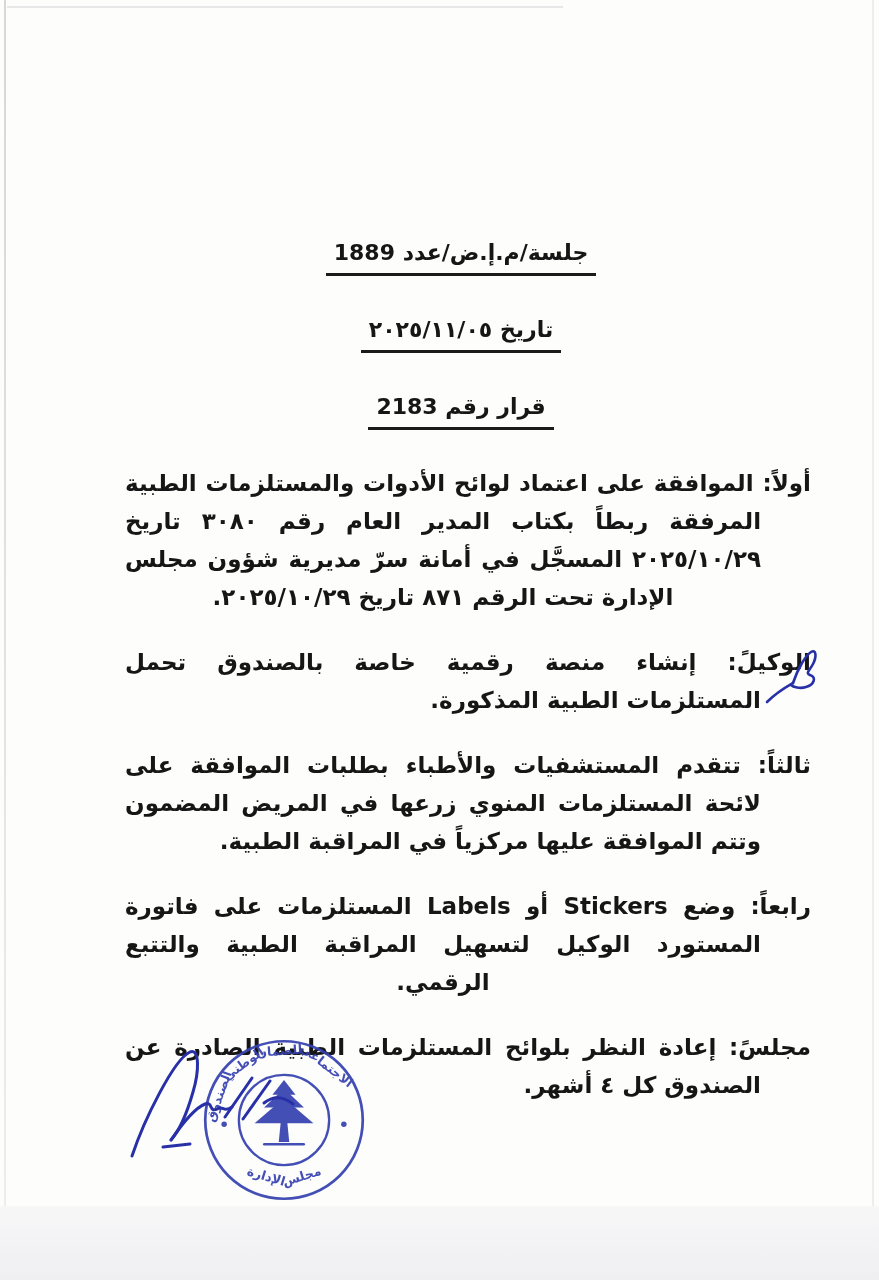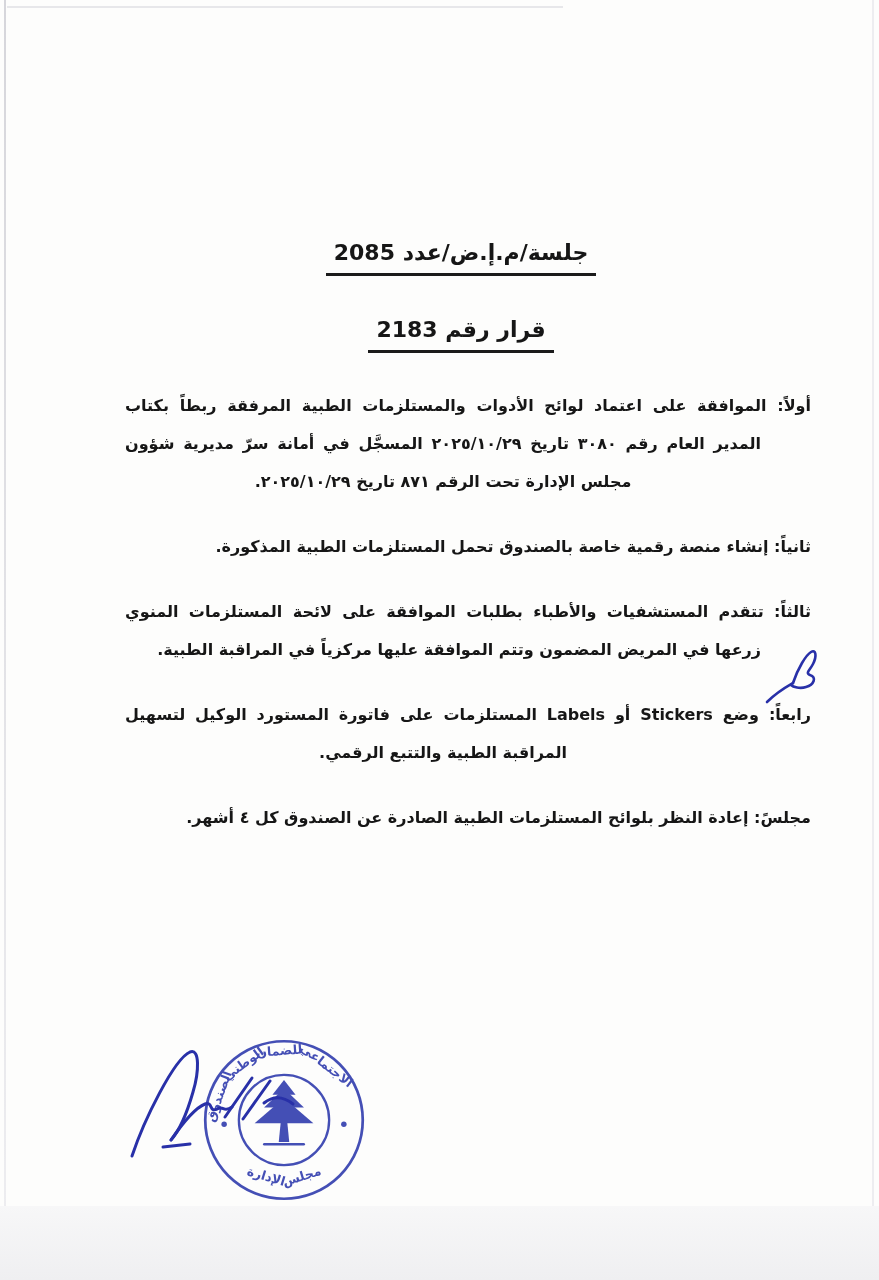--- a/index.html
+++ b/index.html
@@ -22,21 +22,21 @@
     position:absolute;top:240px;right:68px;width:700px;
     direction:rtl;font-weight:bold;
   }
   .header-line{text-align:center;font-size:22px;margin:0 0 41px 0;}
   .header-line.last{margin-bottom:34px;}
   .header-line .u{
     display:inline-block;padding:0 8px 8px 8px;
     border-bottom:3px solid #1b1b1b;
   }
   .item{
-    font-size:16px;line-height:38px;margin:0 0 27px 14px;
+    font-size:23px;line-height:38px;margin:0 0 27px 14px;
     text-align:justify;
     padding-right:50px;text-indent:-50px;
   }
   .item.center-last{text-align-last:center;}
   .item .label{white-space:nowrap;}
 
   .stamp-svg{position:absolute;left:200px;top:1036px;width:168px;height:168px;opacity:.93;}
   .signature-svg{position:absolute;left:124px;top:1042px;width:198px;height:146px;}
   .mark-svg{position:absolute;left:762px;top:646px;width:74px;height:66px;}
   .stamp-text{font-family:"DejaVu Sans",sans-serif;font-weight:bold;}
@@ -47,33 +47,36 @@
 <div class="page">
 
   <div class="edge-left"></div>
   <div class="edge-top"></div>
   <div class="edge-right"></div>
   <div class="bottom-band"></div>
 
   <div class="content">
 
     <p class="header-line">
-      <span class="u">جلسة/م.إ.ض/عدد 2085</span>
+      <span class="u">جلسة/م.إ.ض/عدد 1889</span>
+    </p>
+    <p class="header-line">
+      <span class="u">تاريخ ٢٠٢٥/١١/٠٥</span>
     </p>
     <p class="header-line last">
       <span class="u">قرار رقم 2183</span>
     </p>
 
     <p class="item center-last">
       <span class="label">أولاً:</span>
       <span>الموافقة على اعتماد لوائح الأدوات والمستلزمات الطبية المرفقة ربطاً بكتاب المدير العام رقم ٣٠٨٠ تاريخ ٢٠٢٥/١٠/٢٩ المسجَّل في أمانة سرّ مديرية شؤون مجلس الإدارة تحت الرقم ٨٧١ تاريخ ٢٠٢٥/١٠/٢٩.</span>
     </p>
 
     <p class="item">
-      <span class="label">ثانياً:</span>
+      <span class="label">الوكيلً:</span>
       <span>إنشاء منصة رقمية خاصة بالصندوق تحمل المستلزمات الطبية المذكورة.</span>
     </p>
 
     <p class="item">
       <span class="label">ثالثاً:</span>
       <span>تتقدم المستشفيات والأطباء بطلبات الموافقة على لائحة المستلزمات المنوي زرعها في المريض المضمون وتتم الموافقة عليها مركزياً في المراقبة الطبية.</span>
     </p>
 
     <p class="item center-last">
       <span class="label">رابعاً:</span>

